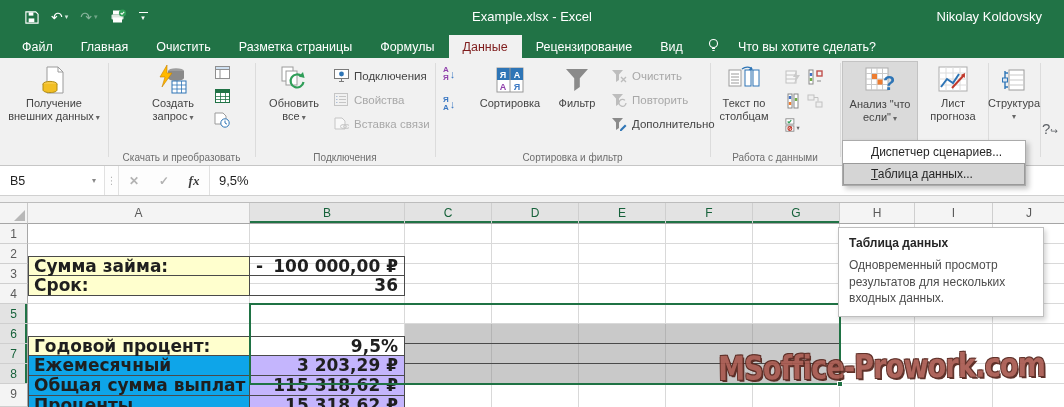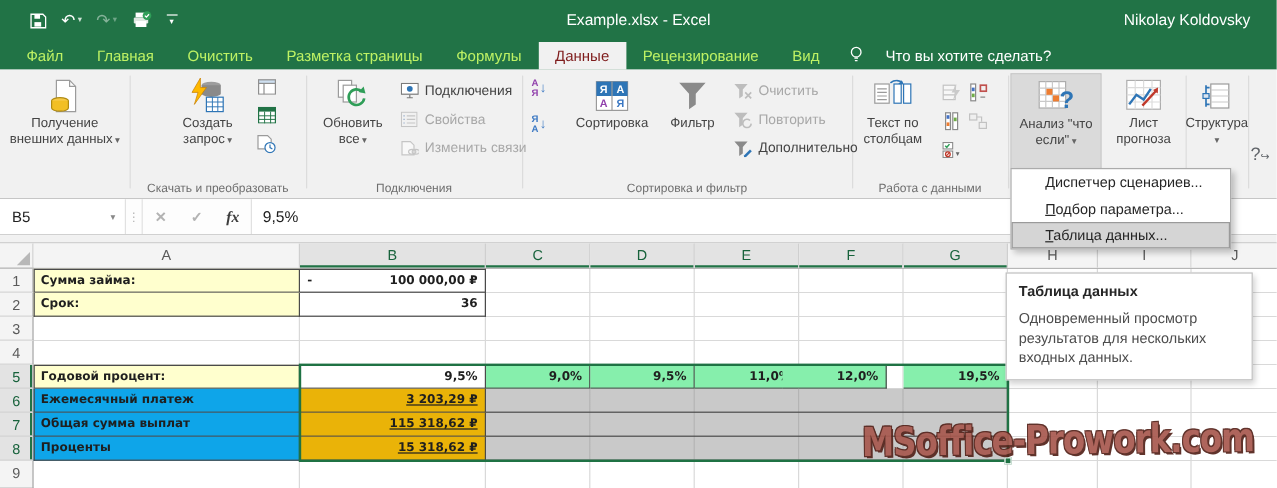--- a/index.html
+++ b/index.html
@@ -13,21 +13,21 @@
   .qbtn .mini { font-size:7px; color:#cfe3d7; }
   .qbtn.dis { opacity:.45; }
   .qat-custom { display:flex; flex-direction:column; align-items:center; }
   .qat-custom .bar { width:9px; height:1px; background:#fff; margin-bottom:1px; }
   .qat-custom .mini { font-size:7px; color:#fff; }
   .win-title { position:absolute; left:0; right:0; top:9px; text-align:center; font-size:13px; color:#fff; }
   .win-user { position:absolute; right:22px; top:9px; font-size:13px; color:#fff; }
 
   
   .tabrow { position:absolute; left:0; top:35px; width:1064px; height:23px; background:#217346; display:flex; align-items:stretch; padding-left:8px; }
-  .tab { color:#bef264; font-size:12.5px; padding:0 14px; display:flex; align-items:center; white-space:nowrap; }
+  .tab { color:#ffffff; font-size:12.5px; padding:0 14px; display:flex; align-items:center; white-space:nowrap; }
   .tab.active { background:#f1f1f1; color:#7f1d1d; }
   .tellme { display:flex; align-items:center; gap:18px; color:#fff; font-size:12.5px; padding:0 10px; }
 
   
   .ribbon { position:absolute; left:0; top:58px; width:1064px; height:108px; background:#f1f1f1; border-bottom:1px solid #c6c6c6; font-size:11px; color:#444; }
   .gsep { position:absolute; top:5px; height:94px; width:1px; background:#dcdcdc; }
   .grp { position:absolute; top:0; height:108px; }
   .grplabel { position:absolute; bottom:3px; left:0; right:0; text-align:center; font-size:10px; color:#6e6e6e; white-space:nowrap; }
   .bigbtn { position:absolute; top:5px; display:flex; flex-direction:column; align-items:center; text-align:center; }
   .bicon { height:34px; display:flex; align-items:center; justify-content:center; }
@@ -65,30 +65,30 @@
   .rowheads { position:absolute; left:0; top:21px; width:28px; }
   .rh { height:20px; line-height:20px; text-align:center; font-size:12px; color:#5a5a5a; background:#f4f4f4; border-bottom:1px solid #cfcfcf; border-right:1px solid #a6a6a6; }
   .rh.sel { background:#e3e3e3; color:#17623b; box-shadow:inset -2px 0 0 #217346; }
   .rh.r9 { height:23px; }
   .vlines { position:absolute; left:0; top:21px; width:1064px; height:183px;
     background-image:linear-gradient(#d9d9d9,#d9d9d9),linear-gradient(#d9d9d9,#d9d9d9),linear-gradient(#d9d9d9,#d9d9d9),linear-gradient(#d9d9d9,#d9d9d9),linear-gradient(#d9d9d9,#d9d9d9),linear-gradient(#d9d9d9,#d9d9d9),linear-gradient(#d9d9d9,#d9d9d9),linear-gradient(#d9d9d9,#d9d9d9),linear-gradient(#d9d9d9,#d9d9d9);
     background-position:249px 0,404px 0,491px 0,578px 0,665px 0,752px 0,839px 0,914px 0,992px 0;
     background-size:1px 100%; background-repeat:no-repeat; }
   .hlines { position:absolute; left:28px; top:21px; width:1036px; height:161px;
     background:repeating-linear-gradient(to bottom, transparent 0 19px, #d9d9d9 19px 20px); }
-  .cell { position:absolute; height:20px; line-height:19px; font-family:"DejaVu Sans","Liberation Sans",sans-serif; font-size:10px; font-weight:bold; color:#1f1f1f; }
+  .cell { position:absolute; height:20px; line-height:19px; font-family:"DejaVu Sans","Liberation Sans",sans-serif; font-size:17px; font-weight:bold; color:#1f1f1f;margin-top:32px; }
   .lft { padding-left:5px; text-align:left; }
   .rgt { padding-right:6px; text-align:right; }
   .ca { left:28px; width:222px; } .cb { left:250px; width:155px; }
   .cc { left:405px; width:87px; } .cd { left:492px; width:87px; } .ce { left:579px; width:87px; }
   .cf { left:652px; width:87px; } .cg { left:753px; width:87px; }
   .r1 { top:224px; } .r2 { top:244px; } .r5 { top:304px; } .r6 { top:324px; } .r7 { top:344px; } .r8 { top:364px; }
   .yellow { background:#ffffce; }
   .olive { background:#86efac; }
-  .grayv { background:#eab308;text-decoration:underline; }
+  .grayv { background:#c4b5fd; }
   .lgray { background:#0ea5e9; }
   .bt { border-top:1px solid #4a4a4a; } .bb { border-bottom:1px solid #4a4a4a; }
   .bl { border-left:1px solid #4a4a4a; } .br { border-right:1px solid #4a4a4a; }
   .acc { display:flex; justify-content:space-between; padding-left:6px; padding-right:6px; }
   .grayblock { position:absolute; left:405px; top:324px; width:435px; height:60px; background:#c9c9c9;
     border-bottom:1px solid #4a4a4a; border-right:1px solid #4a4a4a;
     background-image:linear-gradient(#4a4a4a,#4a4a4a),linear-gradient(#4a4a4a,#4a4a4a),linear-gradient(#b4b4b4,#b4b4b4),linear-gradient(#b4b4b4,#b4b4b4),linear-gradient(#b4b4b4,#b4b4b4),linear-gradient(#b4b4b4,#b4b4b4);
     background-position:0 19px,0 39px,86px 0,173px 0,260px 0,347px 0;
     background-size:100% 1px,100% 1px,1px 100%,1px 100%,1px 100%,1px 100%; background-repeat:no-repeat; }
   .selbox { position:absolute; left:249px; top:303px; width:592px; height:82px; border:2px solid #1f7244; z-index:20; pointer-events:none; }
@@ -257,21 +257,21 @@
         <span>Свойства</span>
       </div>
       <div class="smallitem dis">
         <span class="sicon">
           <svg width="15" height="13" viewBox="0 0 15 13" opacity=".5">
               <path d="M1 1h7l3 3v8H1z" fill="#fff" stroke="#9b9b9b"></path>
               <ellipse cx="9.5" cy="9.5" rx="3" ry="2" fill="none" stroke="#9b9b9b"></ellipse>
               <ellipse cx="12.5" cy="9.5" rx="3" ry="2" fill="none" stroke="#9b9b9b"></ellipse>
             </svg>
         </span>
-        <span>Изменить связи</span>
+        <span>Вставка связи</span>
       </div>
     </div>
     <div class="grplabel">Подключения</div>
   </div>
 
   <div class="grp" style="left:435px;width:275px">
     <div style="position:absolute;left:8px;top:8px;display:flex;flex-direction:column;gap:14px">
       <span class="sortletters">
         <span class="sl-col">
             <span style="color:#9141ac">А</span>
@@ -520,21 +520,20 @@
 <div class="cell cb r8 grayv rgt br bb">15 318,62 ₽</div>
 
 <div class="grayblock"></div>
 
 <div class="selbox">
     <span class="handle"></span>
   </div>
 
 <div class="menu">
   <div class="menu-item"><span class="mn">Д</span><span>испетчер сценариев...</span></div>
-  <div class="menu-item"><span class="mn">П</span><span>одбор параметра...</span></div>
   <div class="menu-item hl"><span class="mn">Т</span><span>аблица данных...</span></div>
 </div>
 
 <div class="tip">
   <div class="tip-title">Таблица данных</div>
   <div class="tip-body">Одновременный просмотр результатов для нескольких входных данных.</div>
 </div>
 
 <div class="watermark">MSoffice-Prowork.com</div>
 

